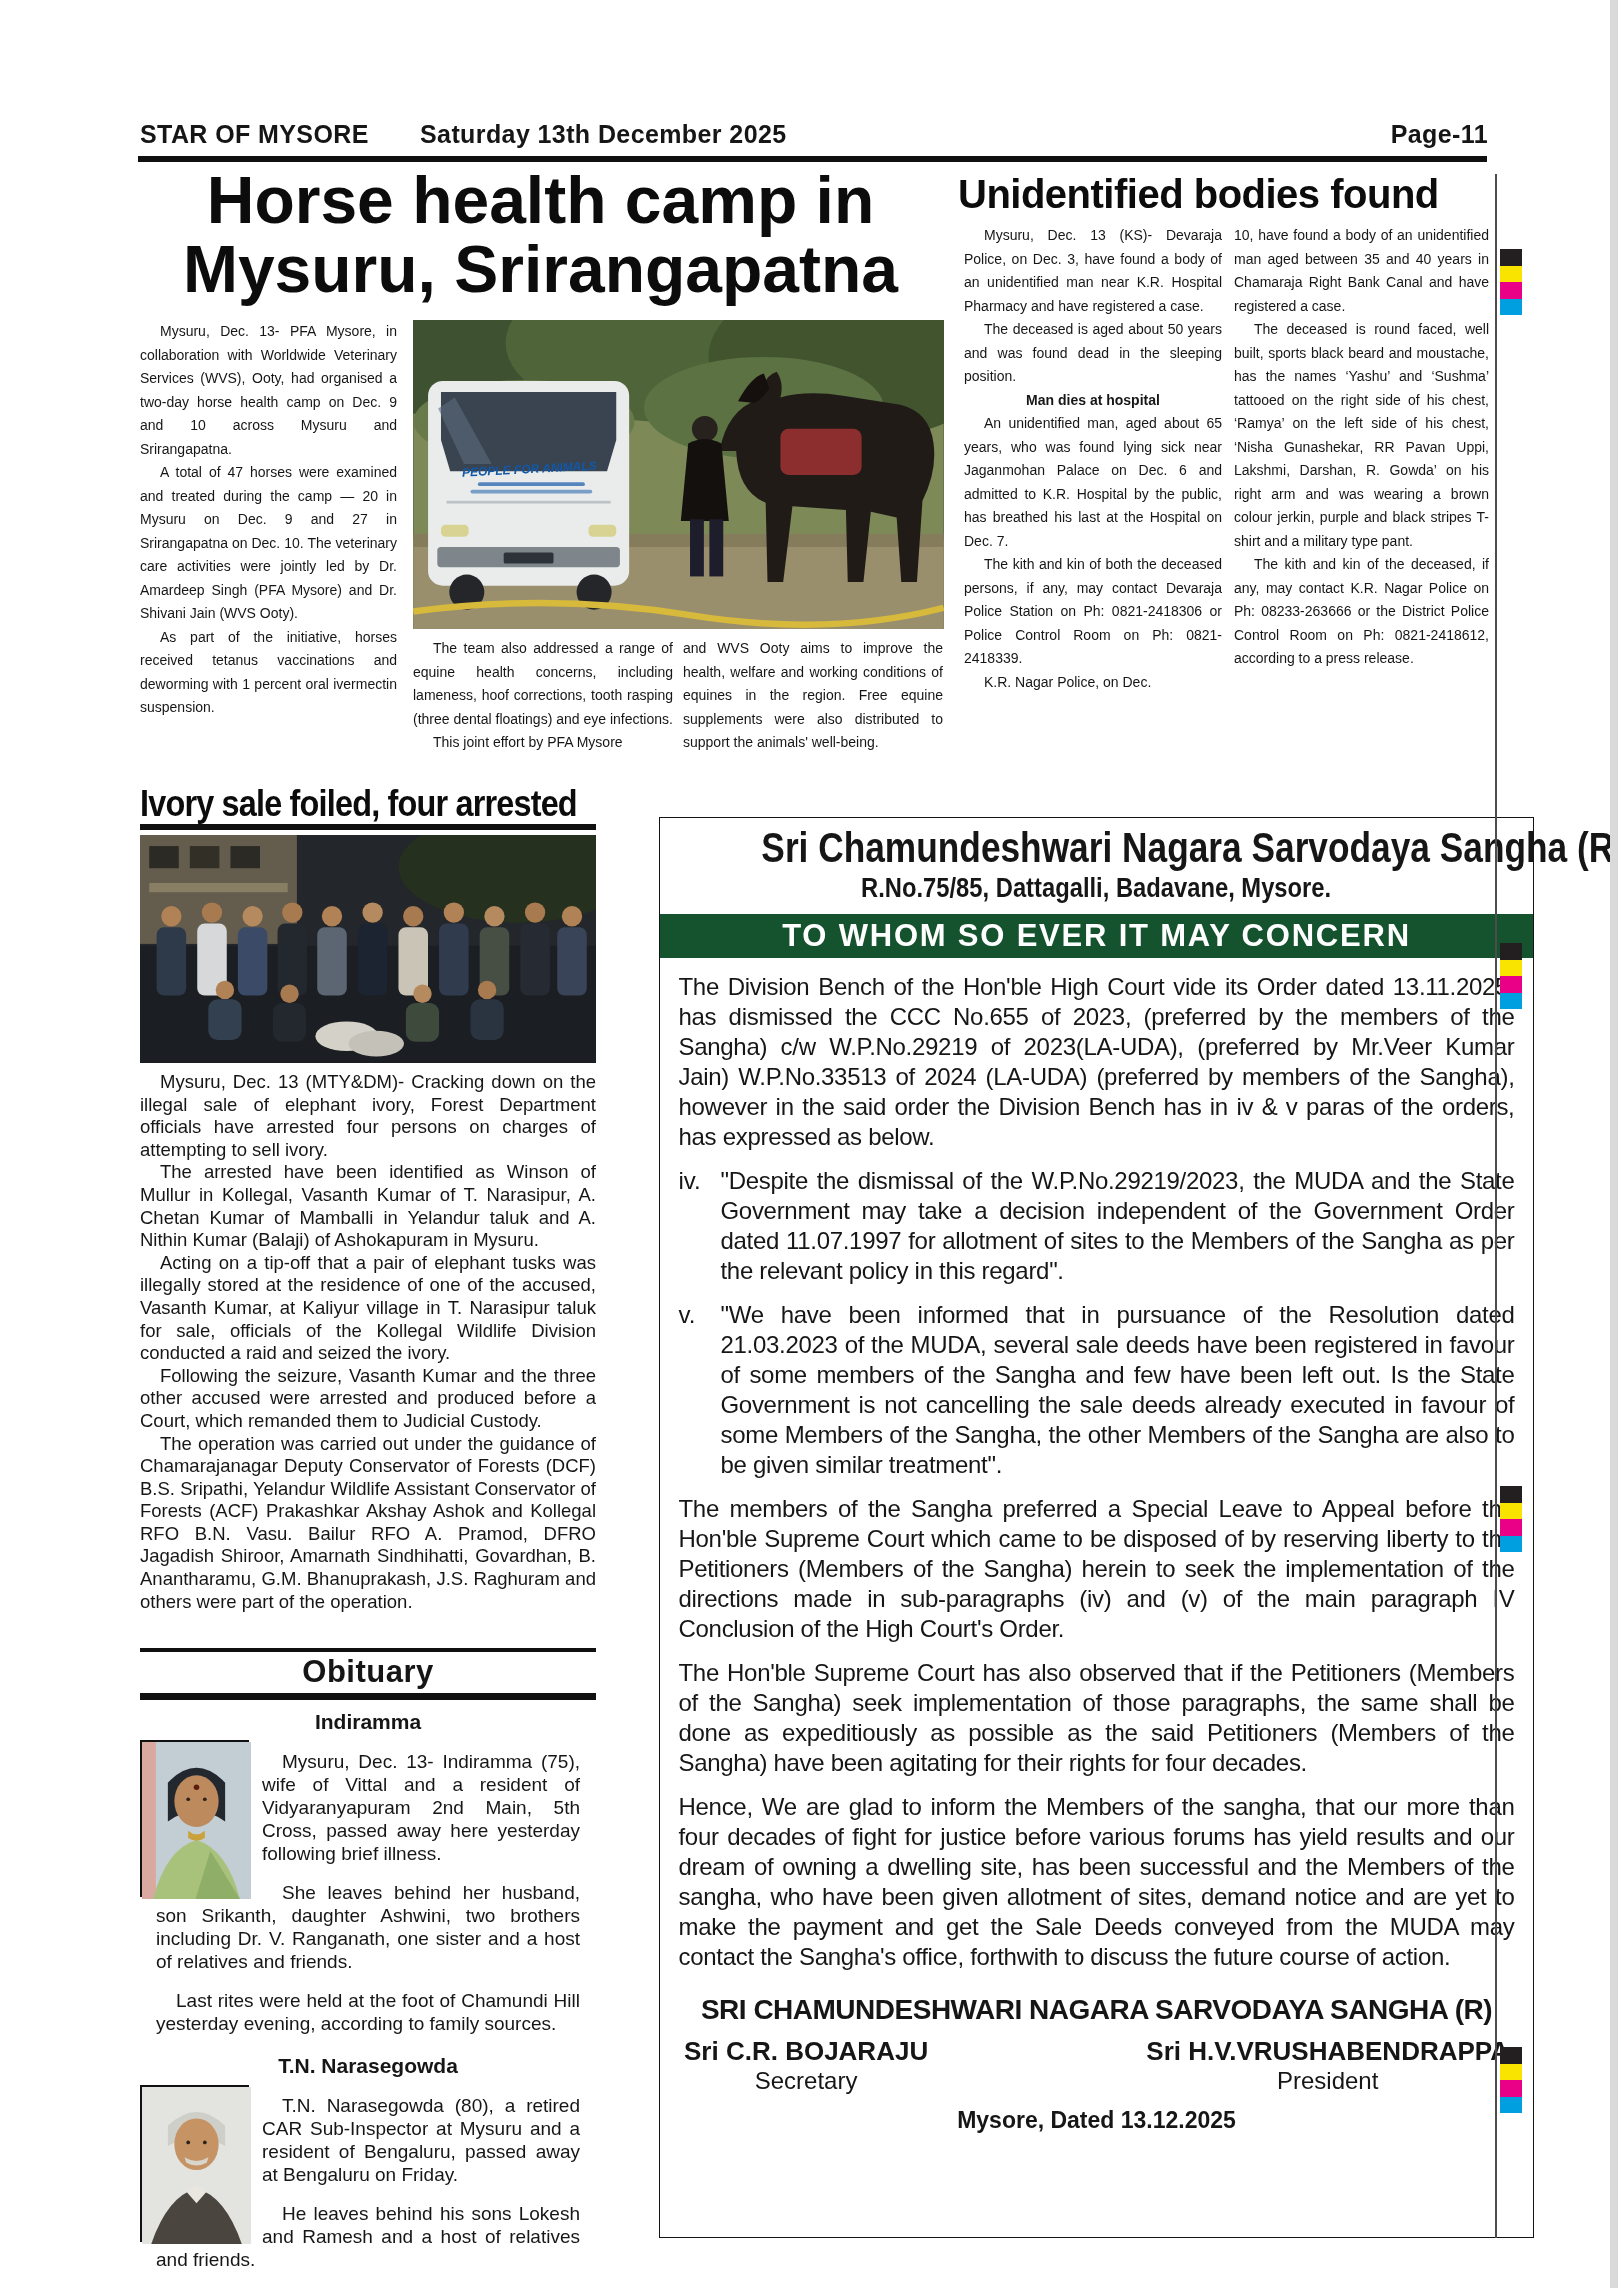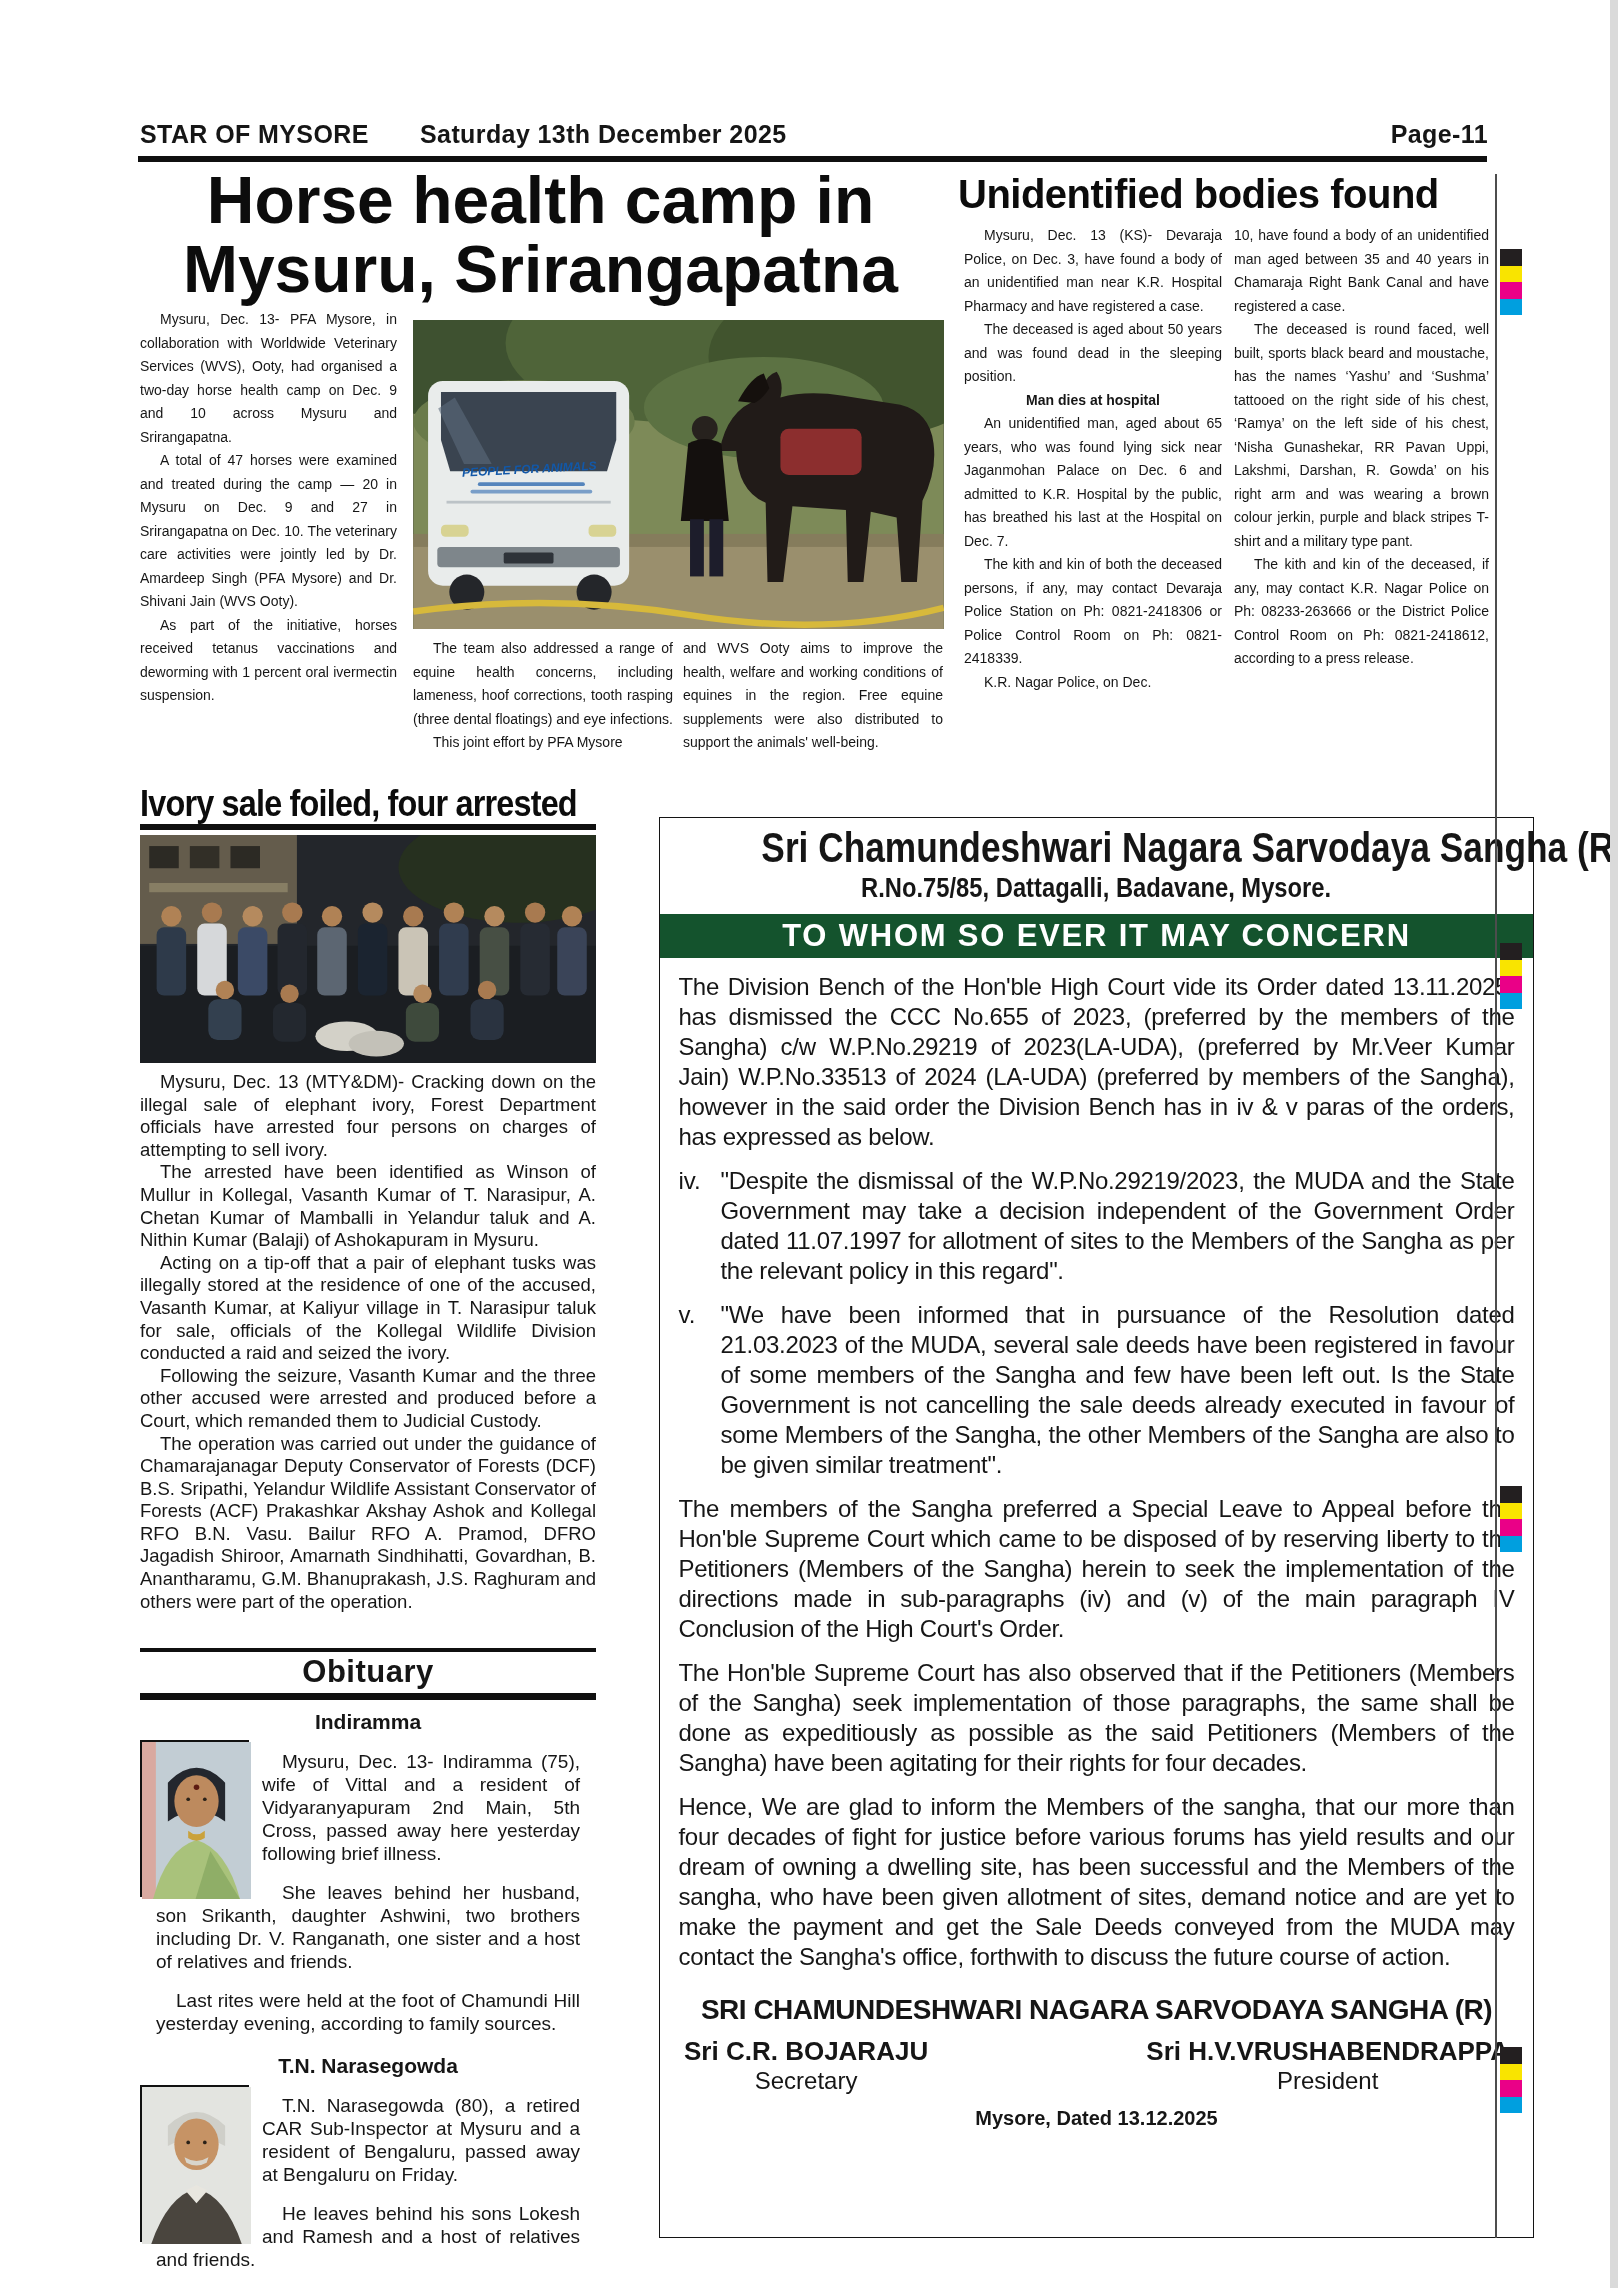--- a/index.html
+++ b/index.html
@@ -47,21 +47,21 @@
               font-weight:bold; font-size:31px; line-height:44px; height:44px; letter-spacing:1.8px; }
   .n-p { font-size:24px; line-height:30px; letter-spacing:-0.3px; text-align:justify; margin-top:14px; }
   .n-item { display:flex; margin-top:14px; }
   .n-item .lbl { flex:0 0 42px; font-size:24px; line-height:30px; }
   .n-item .txt { flex:1; font-size:24px; line-height:30px; letter-spacing:-0.3px; text-align:justify; }
   .n-org { text-align:center; font-weight:bold; font-size:28px; letter-spacing:-0.5px; margin-top:22px; }
   .n-sigs { display:flex; justify-content:space-between; margin-top:11px; padding:0 5.5px; }
   .n-sig { text-align:center; }
   .n-sig .nm { font-weight:bold; font-size:26px; line-height:29.5px; }
   .n-sig .rl { font-size:24px; line-height:29.5px; }
-  .n-date { text-align:center; font-weight:bold; font-size:20px; margin-top:11px; }
+  .n-date { text-align:center; font-weight:bold; font-size:23px; margin-top:11px; }
 
   
   .photo { overflow:hidden; background:#444; }
   .photo svg { display:block; }
 
   
   .reg { position:absolute; left:1500px; width:22px; }
   .reg .sw { width:22px; height:16.6px; }
 
   .v-rule { background:#4d4d4d; }
@@ -75,21 +75,21 @@
   <div class="abs hdr" style="left:140px; top:120px;">STAR OF MYSORE</div>
   <div class="abs hdr" style="left:420px; top:120px;">Saturday 13th December 2025</div>
   <div class="abs hdr" style="left:1383px; top:120px; width:105px; text-align:right;">Page-11</div>
   <div class="abs h-rule" style="left:138px; top:156px; width:1349px; height:5.5px;"></div>
 
   <div class="abs horse-head" style="left:138px; top:166px; width:805px;">
     <div>Horse health camp in</div>
     <div>Mysuru, Srirangapatna</div>
   </div>
 
-  <div class="abs col fixedcol" style="left:140px; top:308px; width:257px; height:459px;">
+  <div class="abs col fixedcol" style="left:140px; top:320px; width:257px; height:459px;">
     <p>Mysuru, Dec. 13- PFA Mysore, in collaboration with Worldwide Veterinary Services (WVS), Ooty, had organised a two-day horse health camp on Dec. 9 and 10 across Mysuru and Srirangapatna.</p>
     <p>A total of 47 horses were examined and treated during the camp — 20 in Mysuru on Dec. 9 and 27 in Srirangapatna on Dec. 10. The veterinary care activities were jointly led by Dr. Amardeep Singh (PFA Mysore) and Dr. Shivani Jain (WVS Ooty).</p>
     <p>As part of the initiative, horses received tetanus vaccinations and deworming with 1 percent oral ivermectin suspension.</p>
   </div>
 
   <div class="abs photo" style="left:413px; top:320px; width:531px; height:309px;">
     <svg width="531" height="309" viewBox="0 0 575 335">
       <rect width="575" height="335" fill="#7d8a58"></rect>
       <ellipse cx="70" cy="35" rx="150" ry="75" fill="#3e5130"></ellipse>
       <ellipse cx="270" cy="25" rx="170" ry="85" fill="#4f6439"></ellipse>

